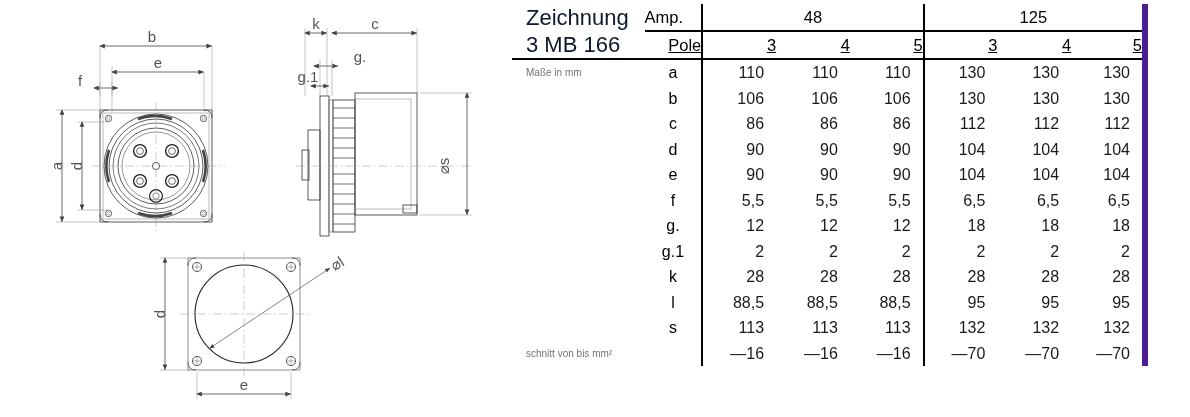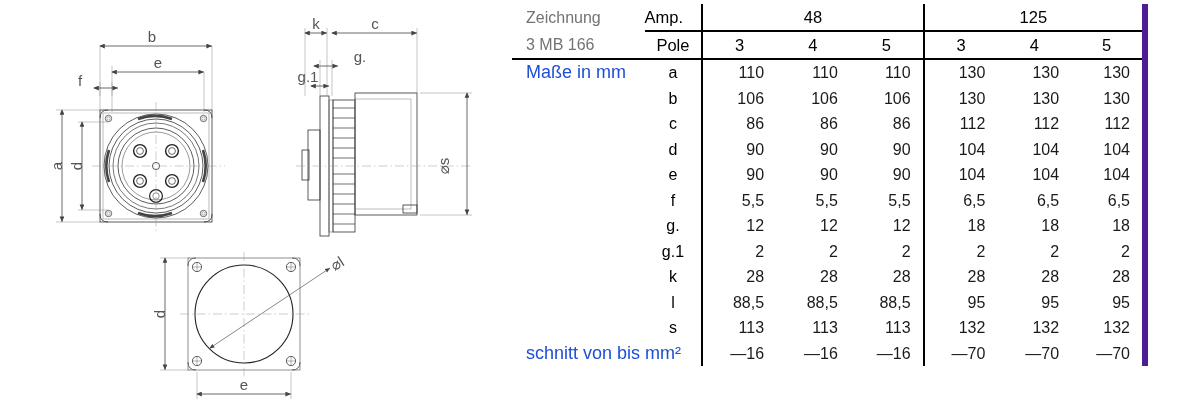--- a/index.html
+++ b/index.html
@@ -51,23 +51,23 @@
     font-weight: normal;
   }
 
   
   col.c-desc   { width: 124px; }
   col.c-row    { width: 54px;  }
   col.c-v      { width: 69px;  }
 
   
   .h-txt {
-    font-size: 16px;
-    font-weight: bold;
-    color: #737373;
+    font-size: 22px;
+    font-weight: bold;
+    color: #0f172a;
     text-align: left;
     padding-left: 14px !important;
     height: 26px;
     line-height: 26px;
     white-space: nowrap;
   }
   .h-key {
     font-size: 16.5px;
     font-weight: bold;
     height: 26px;
@@ -76,30 +76,31 @@
   .h-amp {
     font-size: 16.5px;
     font-weight: bold;
     text-align: center;
     height: 26px;
     line-height: 26px;
   }
   .h-pole {
     font-size: 16.5px;
     font-weight: bold;
-    text-align: center;
+    text-align: right;
     height: 26px;
     line-height: 26px;
+    text-decoration: underline;
   }
 
   
   .b-desc {
-    font-size: 18px;
-    font-weight: bold;
-    color: #1d4ed8;
+    font-size: 10px;
+    font-weight: bold;
+    color: #737373;
     text-align: left;
     padding-left: 14px !important;
     height: 25.5px;
     line-height: 25.5px;
     white-space: nowrap;
   }
   .b-key {
     font-size: 16px;
     font-weight: bold;
     text-align: center;

